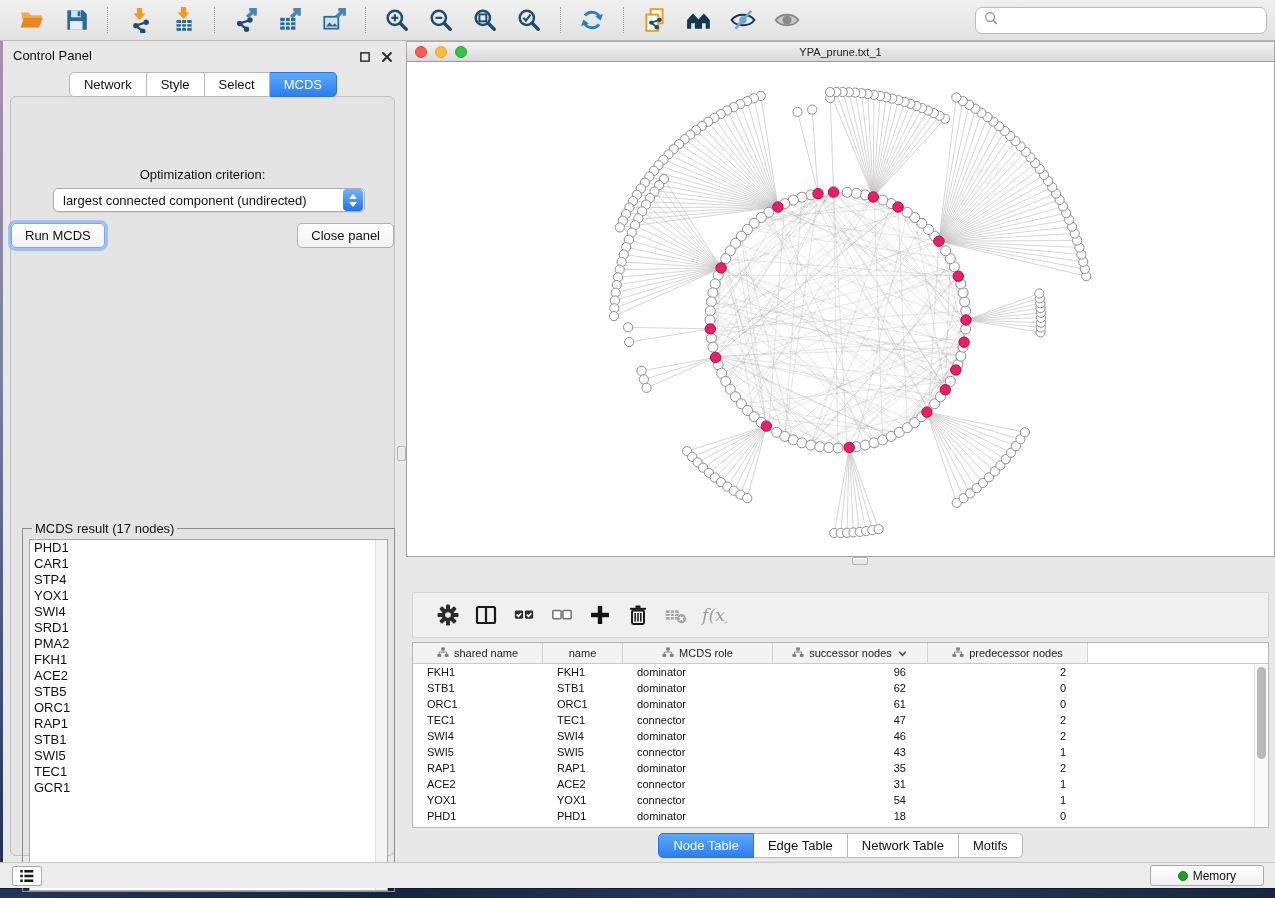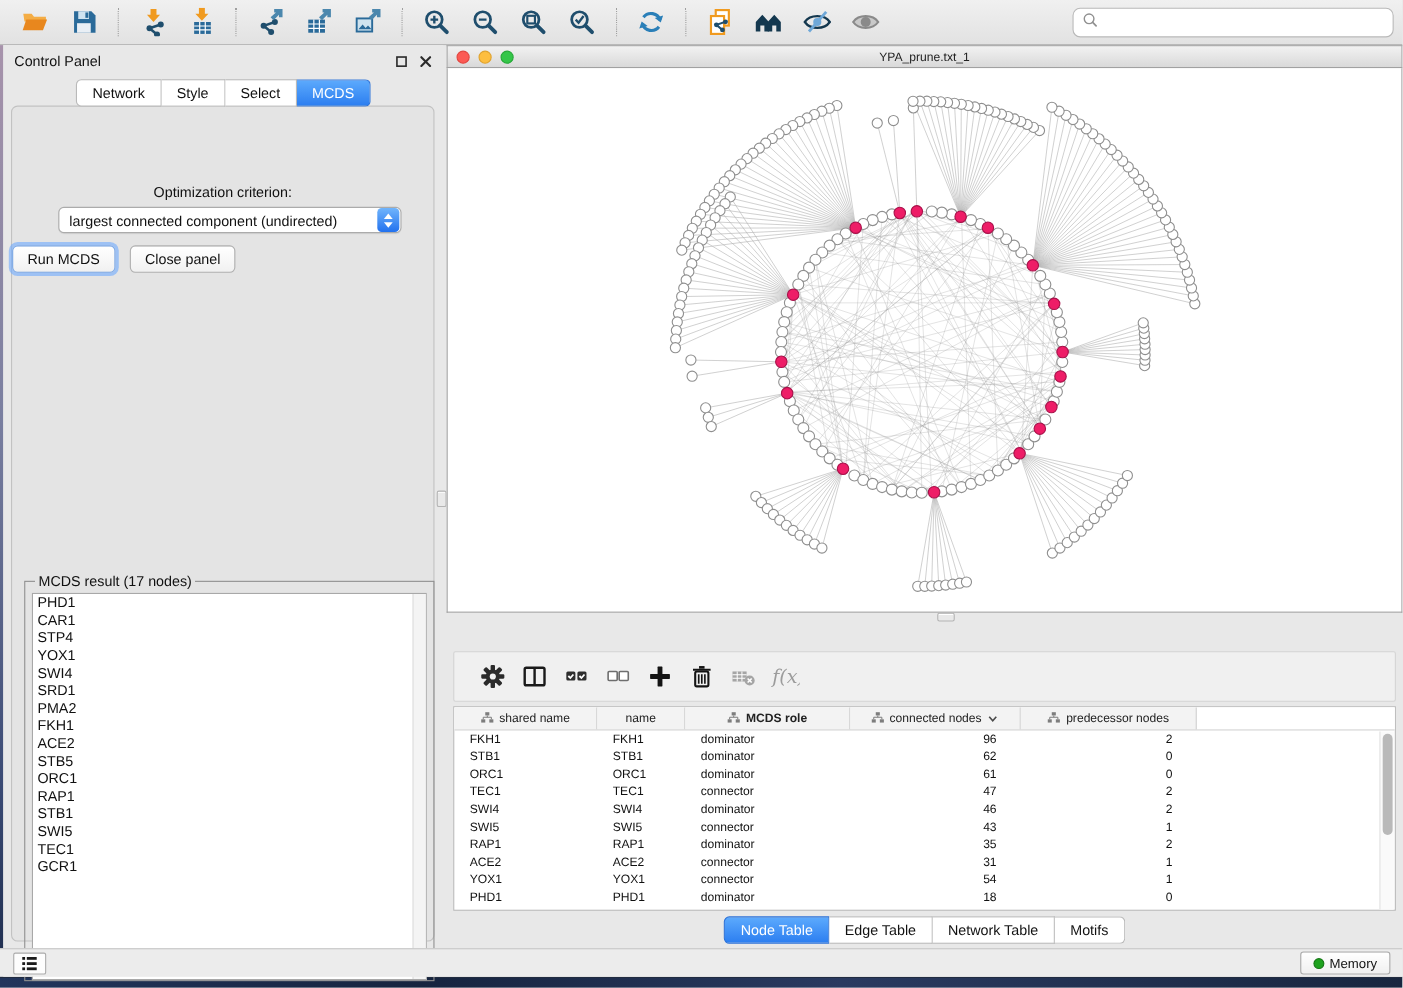--- a/index.html
+++ b/index.html
@@ -35,21 +35,21 @@
   .tabbar .tab:last-child { border-radius:0 5px 5px 0; }
   .tabbar .tab.active { background:linear-gradient(#5caafd,#2c7ef0); border-color:#2c72d8; color:#fff; }
   .opt-label { position:absolute; top:70px; width:100%; text-align:center; font-size:13px; color:#111; }
   .dropdown { position:absolute; left:42px; top:91px; width:312px; height:24px; background:#fff;
     border:1px solid #ababab; border-radius:5px; display:flex; align-items:center; box-shadow:0 1px 0 rgba(0,0,0,.05); }
   .dropdown .dd-text { flex:1; font-size:13px; padding-left:9px; color:#111; white-space:nowrap; overflow:hidden; }
   .dd-stepper { width:20px; height:22px; border-radius:4px; background:linear-gradient(#71b5fc,#2271ee);
     margin-right:1px; display:flex; flex-direction:column; align-items:center; justify-content:center; gap:3px; }
   .dd-up { width:0;height:0;border-left:4px solid transparent;border-right:4px solid transparent;border-bottom:5px solid #fff; }
   .dd-down { width:0;height:0;border-left:4px solid transparent;border-right:4px solid transparent;border-top:5px solid #fff; }
-  .btn-row { position:absolute; top:126px; left:0; width:100%; display:flex; justify-content:flex-start; gap:13px; }
+  .btn-row { position:absolute; top:126px; left:0; width:100%; display:flex; justify-content:space-between; gap:13px; }
   .push-btn { font-size:13px; background:linear-gradient(#ffffff,#f1f1f1); border:1px solid #b0b0b0; border-radius:5px;
     padding:4px 13px; color:#111; font-family:"Liberation Sans",sans-serif; }
   .push-btn.focused { box-shadow:0 0 0 3px rgba(110,170,255,.6); border-color:#7aa8e8; }
   .mcds-fieldset { position:absolute; left:11px; top:424px; width:373px; height:371px;
     border:1px solid #8f8f8f; background:transparent; }
   .mcds-fieldset legend { font-size:13px; color:#111; margin-left:9px; padding:0 3px; }
   .result-list { position:absolute; left:6px; top:3px; width:359px; height:352px; background:#fff;
     border:1px solid #a8a8a8; overflow:hidden; }
   .result-scroll { position:absolute; right:0; top:0; width:12px; height:100%; background:#f4f4f4; border-left:1px solid #ddd; }
   .result-item { font-size:13px; line-height:16px; padding-left:4px; color:#111; }
@@ -87,21 +87,21 @@
   .td.num { text-align:right; }
   .tp-scroll { position:absolute; right:1px; top:22px; width:13px; height:163px; background:#fafafa; border-left:1px solid #e2e2e2; }
   .tp-thumb { position:absolute; left:2px; top:2px; width:9px; height:92px; background:#b9b9b9; border-radius:5px; }
   .tp-tabbar { position:absolute; top:267px; left:0; width:100%; display:flex; justify-content:center; }
 
   
   .status-bar { position:absolute; left:0; top:862px; width:1275px; height:26px; background:#ececec; border-top:1px solid #c6c6c6; }
   .list-btn { position:absolute; left:12px; top:3px; width:30px; height:20px; background:#fdfdfd; border:1px solid #ababab; border-radius:2px;
     display:flex; align-items:center; justify-content:center; }
   .memory-btn { position:absolute; right:11px; top:2px; height:21px; background:linear-gradient(#fff,#f0f0f0); border:1px solid #ababab;
-    border-radius:3px; display:flex; align-items:center; gap:5px; padding:0 11px; font-size:12px; color:#111; }
+    border-radius:3px; display:flex; align-items:center; gap:5px; padding:0 27px; font-size:12px; color:#111; }
   .mem-dot { width:10px; height:10px; border-radius:50%; background:#1ea21e; border:1px solid #157815; }
 </style>
 </head>
 <body>
 
 <div class="main-toolbar" id="mainToolbar">
   <div class="tb-icon">
       <svg width="26" height="26" viewBox="0 0 24 24" xmlns="http://www.w3.org/2000/svg">
         <path d="M2 5 h7 l2 2.5 h10 v4 H3z" fill="#f4ad45"></path>
         <path d="M4.5 10 h17.5 l-3.5 9 H1.5z" fill="#e8871e"></path>
@@ -980,21 +980,21 @@
                 <line x1="10.5" y1="7.5" x2="10.5" y2="5.5"></line>
                 <line x1="2.5" y1="5.5" x2="10.5" y2="5.5"></line>
               </g>
             </svg>
           </span>
           <span>shared name</span>
         </div>
         <div class="th" style="width: 80px;">
           <span>name</span>
         </div>
-        <div class="th" style="width: 150px; font-weight: bold;">
+        <div class="th" style="width: 150px;">
           <span style="display: flex;">
             <svg width="12" height="12" viewBox="0 0 13 13" xmlns="http://www.w3.org/2000/svg">
               <g fill="#7d7d7d">
                 <rect x="4.5" y="0.5" width="4" height="3.2"></rect>
                 <rect x="0.5" y="7.5" width="4" height="3.2"></rect>
                 <rect x="8.5" y="7.5" width="4" height="3.2"></rect>
               </g>
               <g stroke="#7d7d7d" stroke-width="1">
                 <line x1="6.5" y1="3.7" x2="6.5" y2="5.5"></line>
                 <line x1="2.5" y1="7.5" x2="2.5" y2="5.5"></line>
@@ -1014,21 +1014,21 @@
                 <rect x="8.5" y="7.5" width="4" height="3.2"></rect>
               </g>
               <g stroke="#7d7d7d" stroke-width="1">
                 <line x1="6.5" y1="3.7" x2="6.5" y2="5.5"></line>
                 <line x1="2.5" y1="7.5" x2="2.5" y2="5.5"></line>
                 <line x1="10.5" y1="7.5" x2="10.5" y2="5.5"></line>
                 <line x1="2.5" y1="5.5" x2="10.5" y2="5.5"></line>
               </g>
             </svg>
           </span>
-          <span>connected nodes</span>
+          <span>successor nodes</span>
           <span style="display: flex;">
             <svg width="11" height="11" viewBox="0 0 12 12" xmlns="http://www.w3.org/2000/svg">
               <path d="M2.5 4 L6 8 L9.5 4" fill="none" stroke="#4a4a4a" stroke-width="1.6"></path>
             </svg>
           </span>
         </div>
         <div class="th" style="width: 160px;">
           <span style="display: flex;">
             <svg width="12" height="12" viewBox="0 0 13 13" xmlns="http://www.w3.org/2000/svg">
               <g fill="#7d7d7d">

